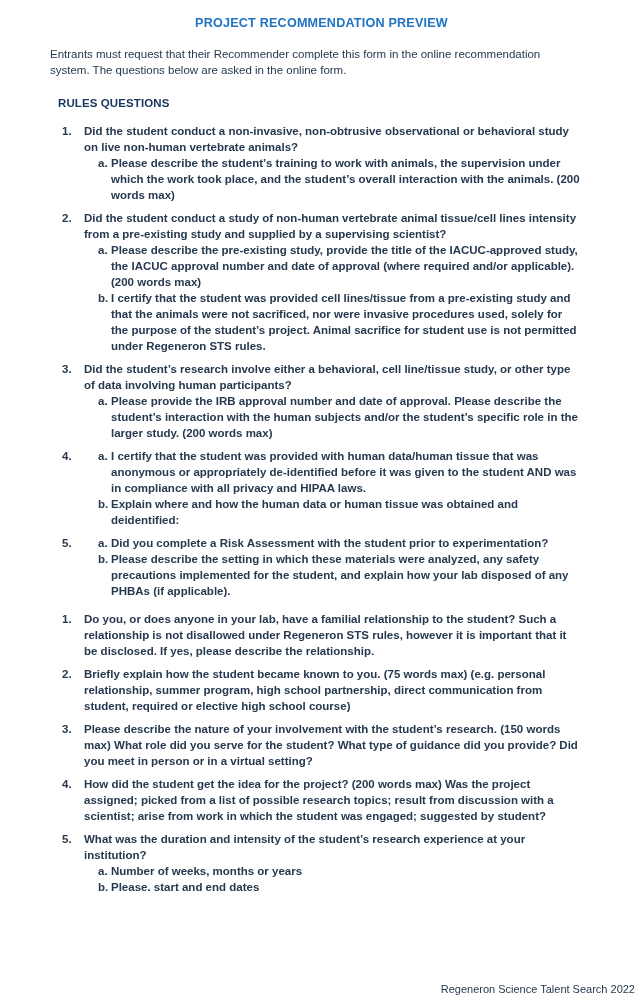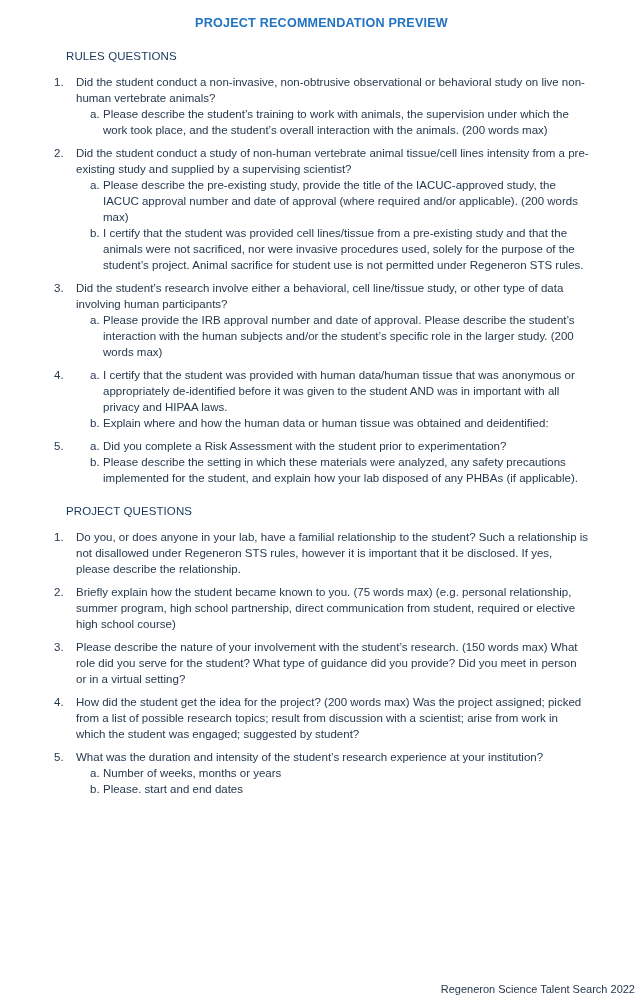--- a/index.html
+++ b/index.html
@@ -23,26 +23,26 @@
     letter-spacing:0.2px;
     color:var(--title-blue, #2173C4);
     margin:2px 0 15px 0;
   }
   .intro {
     max-width:500px;
     margin:0;
     color:var(--body-text, #26394F);
   }
   .section-heading {
-    font-weight:400;
+    font-weight:700;
     letter-spacing:0.1px;
     color:var(--heading-navy, #17375E);
-    margin:17px 0 10px 16px;
+    margin:17px 0 10px 8px;
   }
-  ol.q-list { list-style:none; margin:4px; padding:0; counter-reset:q; }
+  ol.q-list { list-style:none; margin:12px; padding:0; counter-reset:q;font-weight:bold; }
   li.q-item {
     position:relative;
     padding-left:22px;
     margin:0 0 7px 0;
     counter-increment:q;
   }
   li.q-item::before {
     content:counter(q) ".";
     position:absolute;
     left:0; top:0;
@@ -64,20 +64,21 @@
     bottom:9px;
     font-size:11px;
     color:var(--body-text, #26394F);
   }
 </style>
 </head>
 <body>
 
 <div class="page">
   <div class="doc-title">PROJECT RECOMMENDATION PREVIEW</div>
+  <p class="intro">Entrants must request that their Recommender complete this form in the online recommendation system. The questions below are asked in the online form.</p>
   <div>
       <div class="section-heading">RULES QUESTIONS</div>
       <ol class="q-list">
         <li class="q-item">
           <div class="q-text">Did the student conduct a non-invasive, non-obtrusive observational or behavioral study on live non-human vertebrate animals?</div>
           <ol class="sub-list">
             <li class="sub-item">Please describe the student’s training to work with animals, the supervision under which the work took place, and the student’s overall interaction with the animals. (200 words max)</li>
           </ol>
         </li>
         <li class="q-item">
@@ -88,32 +89,31 @@
           </ol>
         </li>
         <li class="q-item">
           <div class="q-text">Did the student’s research involve either a behavioral, cell line/tissue study, or other type of data involving human participants?</div>
           <ol class="sub-list">
             <li class="sub-item">Please provide the IRB approval number and date of approval. Please describe the student’s interaction with the human subjects and/or the student’s specific role in the larger study. (200 words max)</li>
           </ol>
         </li>
         <li class="q-item">
           <ol class="sub-list">
-            <li class="sub-item">I certify that the student was provided with human data/human tissue that was anonymous or appropriately de-identified before it was given to the student AND was in important with all privacy and HIPAA laws.</li>
+            <li class="sub-item">I certify that the student was provided with human data/human tissue that was anonymous or appropriately de-identified before it was given to the student AND was in compliance with all privacy and HIPAA laws.</li>
             <li class="sub-item">Explain where and how the human data or human tissue was obtained and deidentified:</li>
           </ol>
         </li>
         <li class="q-item">
           <ol class="sub-list">
             <li class="sub-item">Did you complete a Risk Assessment with the student prior to experimentation?</li>
             <li class="sub-item">Please describe the setting in which these materials were analyzed, any safety precautions implemented for the student, and explain how your lab disposed of any PHBAs (if applicable).</li>
           </ol>
         </li>
       </ol>
-      <div class="section-heading">PROJECT QUESTIONS</div>
       <ol class="q-list">
         <li class="q-item">
           <div class="q-text">Do you, or does anyone in your lab, have a familial relationship to the student? Such a relationship is not disallowed under Regeneron STS rules, however it is important that it be disclosed. If yes, please describe the relationship.</div>
         </li>
         <li class="q-item">
           <div class="q-text">Briefly explain how the student became known to you. (75 words max) (e.g. personal relationship, summer program, high school partnership, direct communication from student, required or elective high school course)</div>
         </li>
         <li class="q-item">
           <div class="q-text">Please describe the nature of your involvement with the student’s research. (150 words max) What role did you serve for the student? What type of guidance did you provide? Did you meet in person or in a virtual setting?</div>
         </li>

